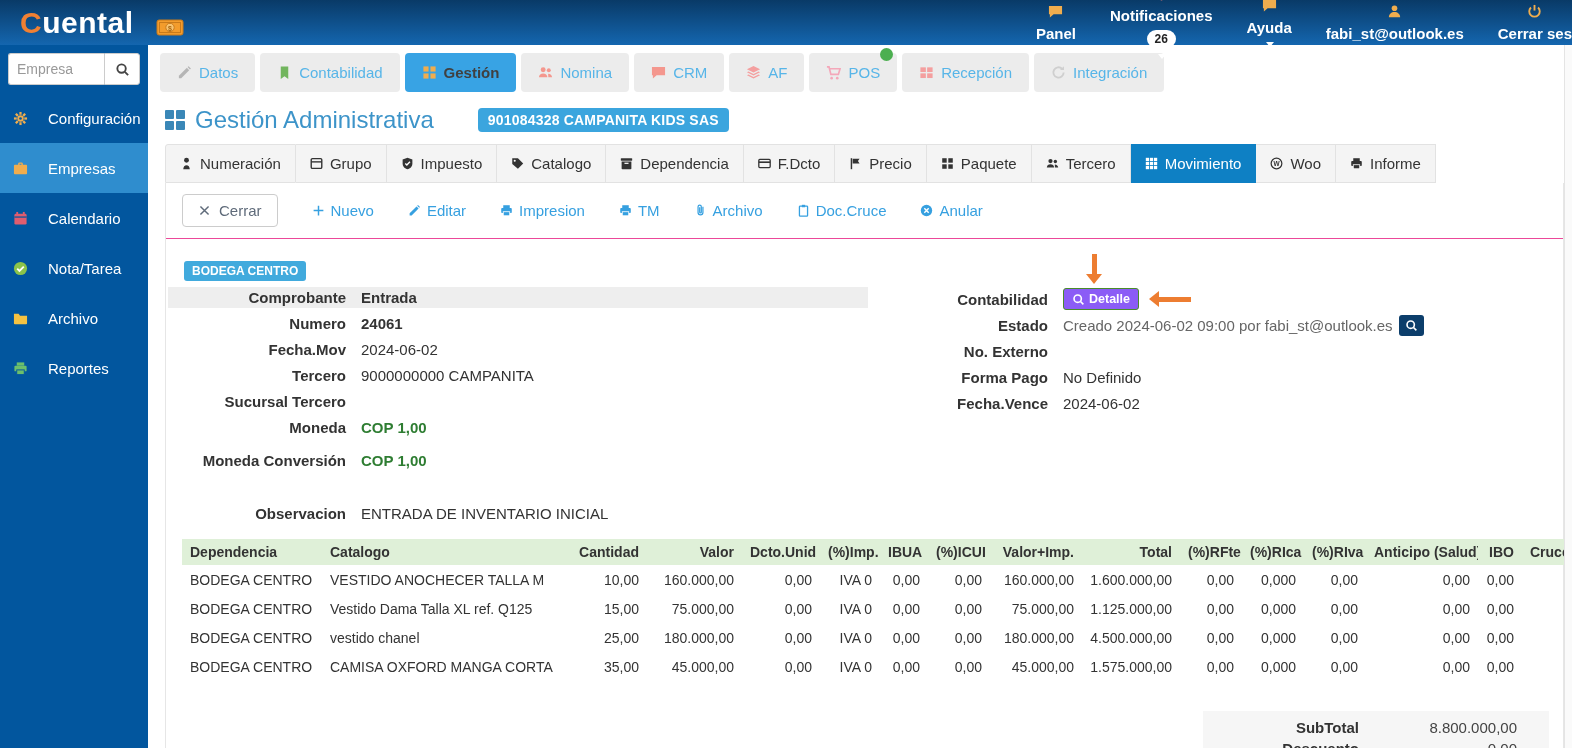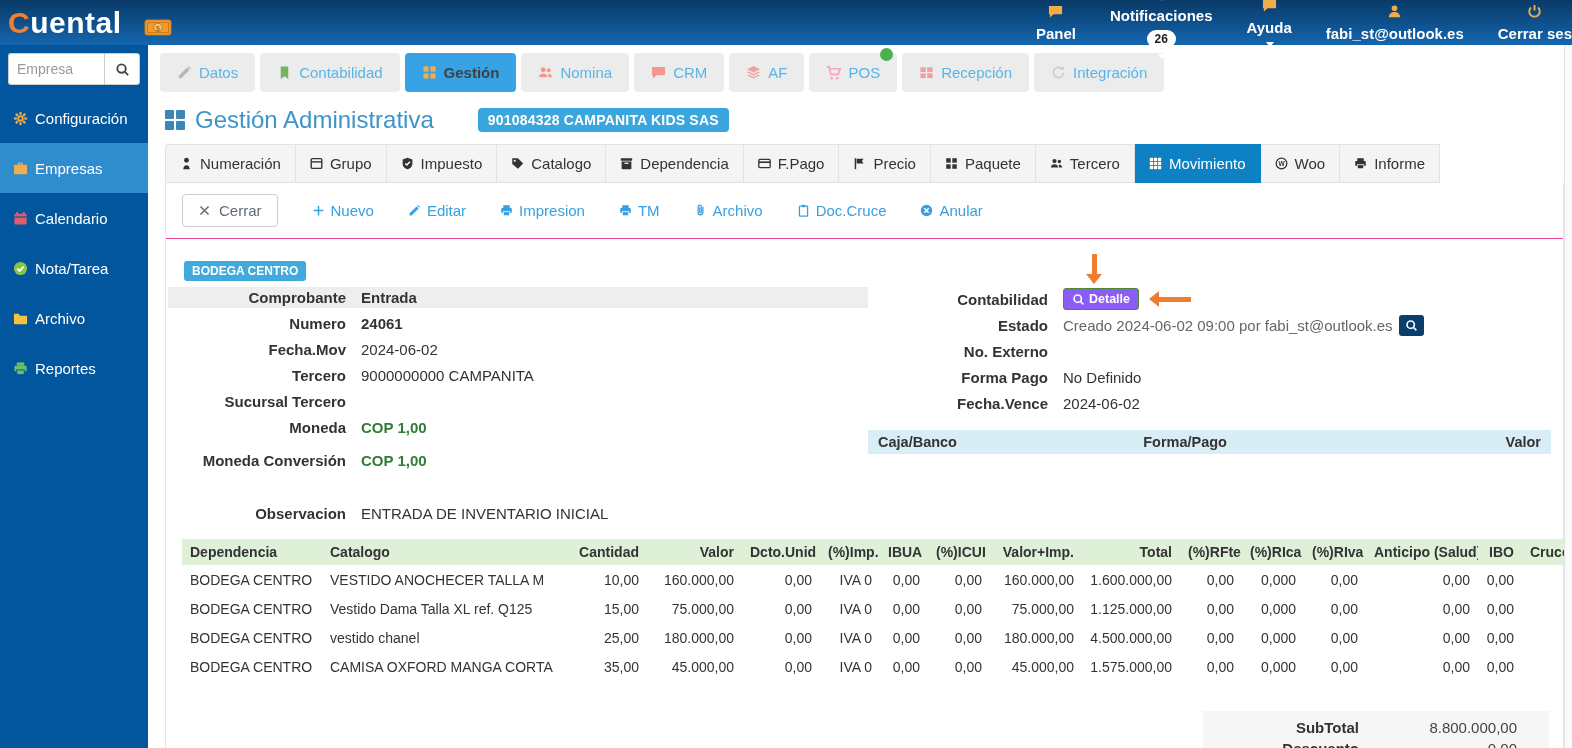--- a/index.html
+++ b/index.html
@@ -7,21 +7,21 @@
     font-family:"Liberation Sans", sans-serif; color:#333; }
 
   
   .ic { width:15px; height:15px; display:inline-block; vertical-align:-2px; flex-shrink:0; }
   .ic-sm { width:13px; height:13px; }
 
   
   .navbar { position:absolute; top:0; left:0; width:1572px; height:45px;
     background:linear-gradient(180deg,#093a67 0%,#1466af 100%);
     display:flex; align-items:center; z-index:50; }
-  .logo { display:flex; align-items:flex-end; padding-left:8px; cursor:pointer;gap:16px; }
+  .logo { display:flex; align-items:flex-end; padding-left:20px; cursor:pointer;gap:16px; }
   .logo-text { font-size:30px; font-weight:bold; color:#fff; letter-spacing:.5px; line-height:1; }
   .logo-text::first-letter { color:#f08033; }
   .logo-cash { margin-left:4px; margin-top:6px; }
   .nav-right { margin-left:auto; display:flex; align-items:center; gap:0; }
   .nav-item { display:flex; align-items:center; gap:6px; color:#fff; font-size:15px;
     font-weight:bold; padding:0 17px; cursor:pointer; white-space:nowrap;flex-direction:column; }
   .nav-item:last-child { padding-right:0; }
   .nav-badge { background:#fff; color:#222; border-radius:10px; font-size:12px;
     font-weight:bold; padding:2px 8px; }
   .caret { width:0; height:0; border-left:4px solid transparent; border-right:4px solid transparent;
@@ -31,21 +31,21 @@
   .sidebar { position:absolute; top:45px; left:0; width:148px; height:703px;
     background:#02569e; z-index:40; }
   .side-search { display:flex; margin:8px; }
   .side-search input { width:96px; height:32px; border:1px solid #ccc; border-right:none;
     border-radius:3px 0 0 3px; padding:0 8px; font-size:14px; color:#333; outline:none;
     font-family:"Liberation Sans", sans-serif; }
   .side-search input::placeholder { color:#999; }
   .side-search button { width:36px; height:32px; background:#fff; border:1px solid #ccc;
     border-radius:0 3px 3px 0; color:#444; cursor:pointer; display:flex; align-items:center; justify-content:center; }
   .side-item { height:50px; display:flex; align-items:center; padding-left:13px;
-    color:#fff; font-size:15px; gap:7px; cursor:pointer; }
+    color:#fff; font-size:15px; gap:20px; cursor:pointer; }
   .side-item.active { background:#2f8dce; }
 
   
   .content { position:absolute; top:45px; left:148px; width:1424px; height:703px; background:#fff; }
   .scroll-strip { position:absolute; top:45px; right:0; width:8px; height:703px;
     background:#fafafa; border-left:1px solid #e4e4e4; z-index:60; }
 
   
   .tabs-row { display:flex; padding:8px 0 0 12px; gap:5px; }
   .tab { position:relative; display:flex; align-items:center; gap:7px; height:39px;
@@ -375,21 +375,21 @@
           <path d="M2 5.6h12V14a1 1 0 0 1-1 1H3a1 1 0 0 1-1-1z" fill="currentColor"></path>
           <rect x="5.5" y="7" width="5" height="1.5" fill="#fff"></rect>
         </svg>
       <span>Dependencia</span>
     </div>
     <div class="subtab">
       <svg class="ic-sm ic" viewBox="0 0 16 16">
           <rect x="1" y="3" width="14" height="10" rx="1.2" fill="none" stroke="currentColor" stroke-width="1.6"></rect>
           <rect x="1" y="5.4" width="14" height="2" fill="currentColor"></rect>
         </svg>
-      <span>F.Pago</span>
+      <span>F.Dcto</span>
     </div>
     <div class="subtab">
       <svg class="ic-sm ic" viewBox="0 0 16 16">
           <line x1="3" y1="1.5" x2="3" y2="15" stroke="currentColor" stroke-width="1.8"></line>
           <path d="M4.5 2h8.5l-2 3 2 3H4.5z" fill="currentColor"></path>
         </svg>
       <span>Precio</span>
     </div>
     <div class="subtab">
       <svg class="ic-sm ic" viewBox="0 0 16 16">
@@ -578,25 +578,20 @@
         </div>
         <div class="frow">
           <span class="flabel-r">Forma Pago</span>
           <span class="fvalue">No Definido</span>
         </div>
         <div class="frow">
           <span class="flabel-r">Fecha.Vence</span>
           <span class="fvalue">2024-06-02</span>
         </div>
 
-        <div class="caja-header">
-          <span class="caja-c1">Caja/Banco</span>
-          <span class="caja-c2">Forma/Pago</span>
-          <span class="caja-c3">Valor</span>
-        </div>
       </div>
     </div>
 
     <div class="items-wrap">
       <table class="items">
         <colgroup>
           <col style="width:140px">
             <col style="width:240px">
             <col style="width:85px">
             <col style="width:95px">

